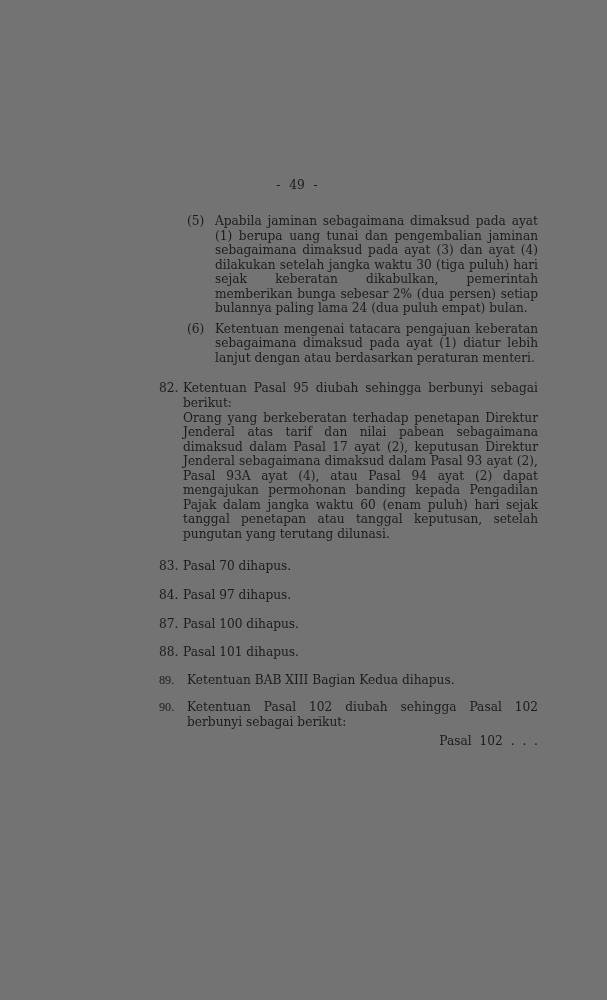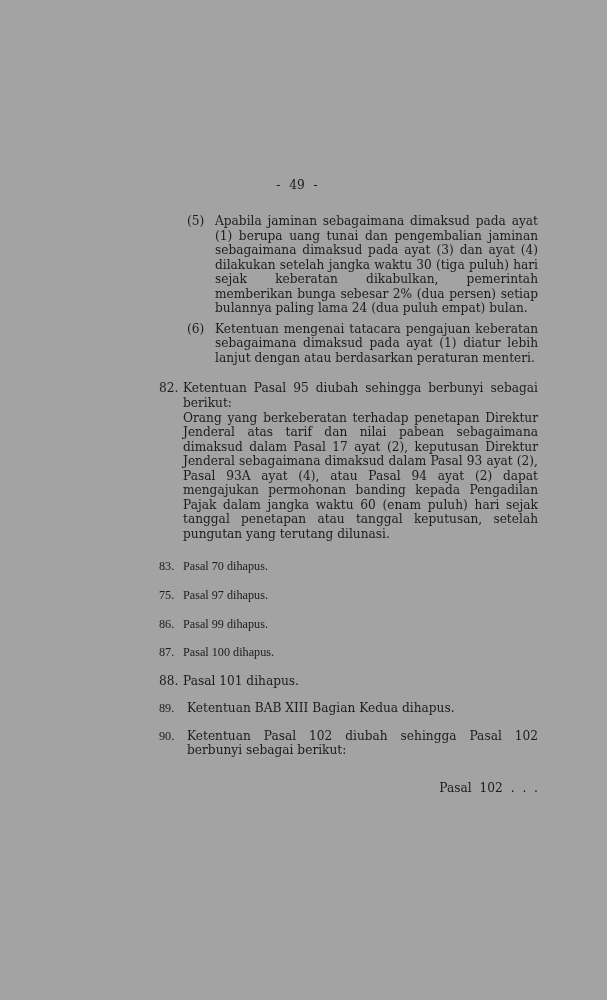--- a/index.html
+++ b/index.html
@@ -4,21 +4,21 @@
 <style>
   html, body {
     margin: 0;
     padding: 0;
     background: #ffffff;
   }
   .page {
     position: relative;
     width: 607px;
     height: 1000px;
-    background: #a3a3a3;
+    background: #737373;
     color: #1c1c1c;
     font-family: "DejaVu Serif", "Liberation Serif", serif;
     font-size: 12.2px;
     line-height: 14.55px;
     overflow: hidden;
   }
   .page-number {
     position: absolute;
     top: 178px;
     left: 0;
@@ -48,33 +48,33 @@
   }
   .amendment.wide .num {
     flex: 0 0 28px;
     font-family: Liberation Serif, serif;
   }
   .body-text {
     flex: 1 1 auto;
     text-align: justify;
   }
   .gap-after-clauses { margin-bottom: 16px; }
-  .mb14 { margin-bottom: 14px; font-family: Liberation Serif, serif; }
+  .mb14 { margin-bottom: 14px; }
   .mb13 { margin-bottom: 13px; justify-content: flex-end; }
   .pasal-heading {
     text-align: center;
     margin: 13px 103px 14px 0;
   }
   .pasal-body {
     margin-left: 24px;
     text-align: justify;
     margin-bottom: 18px;
   }
   .catchword {
-    margin-top: 23px;
+    margin-top: 5px;
     text-align: right;
     word-spacing: 4px;
   }
 </style>
 </head>
 <body>
 
 <div class="page">
 
   <div class="page-number">- 49 -</div>
@@ -96,26 +96,22 @@
       <div class="body-text">Ketentuan Pasal 95 diubah sehingga berbunyi sebagai berikut:</div>
     </div>
 
     <div class="pasal-body">Orang yang berkeberatan terhadap penetapan Direktur Jenderal atas tarif dan nilai pabean sebagaimana dimaksud dalam Pasal 17 ayat (2), keputusan Direktur Jenderal sebagaimana dimaksud dalam Pasal 93 ayat (2), Pasal 93A ayat (4), atau Pasal 94 ayat (2) dapat mengajukan permohonan banding kepada Pengadilan Pajak dalam jangka waktu 60 (enam puluh) hari sejak tanggal penetapan atau tanggal keputusan, setelah pungutan yang terutang dilunasi.</div>
 
     <div class="row amendment mb14" style="margin-top:14px">
       <span class="num">83.</span>
       <div class="body-text">Pasal 70 dihapus.</div>
     </div>
     <div class="row amendment mb14">
-      <span class="num">75.</span>
+      <span class="num">84.</span>
       <div class="body-text">Pasal 97 dihapus.</div>
-    </div>
-    <div class="row amendment mb14">
-      <span class="num">86.</span>
-      <div class="body-text">Pasal 99 dihapus.</div>
     </div>
     <div class="row amendment mb14">
       <span class="num">87.</span>
       <div class="body-text">Pasal 100 dihapus.</div>
     </div>
     <div class="row amendment mb13">
       <span class="num">88.</span>
       <div class="body-text">Pasal 101 dihapus.</div>
     </div>
 

